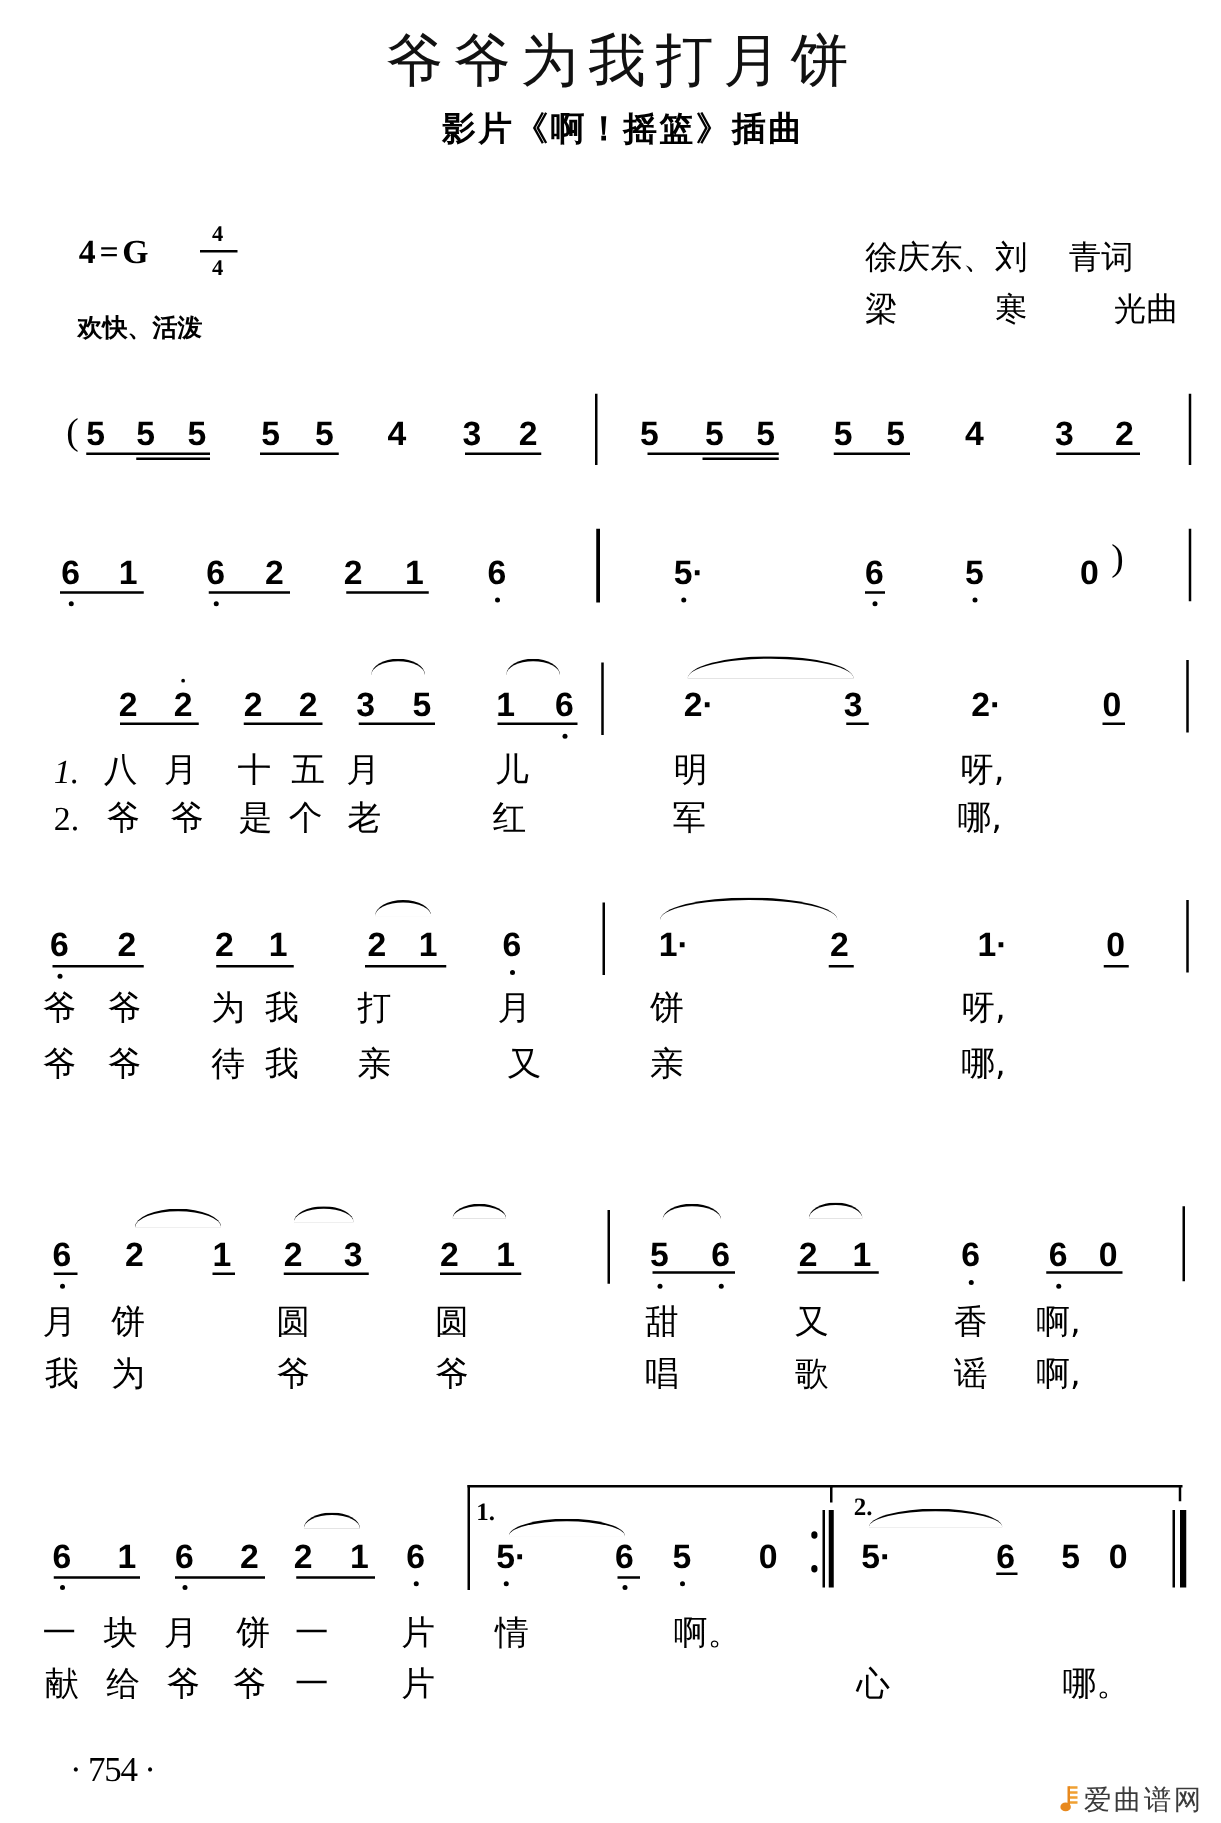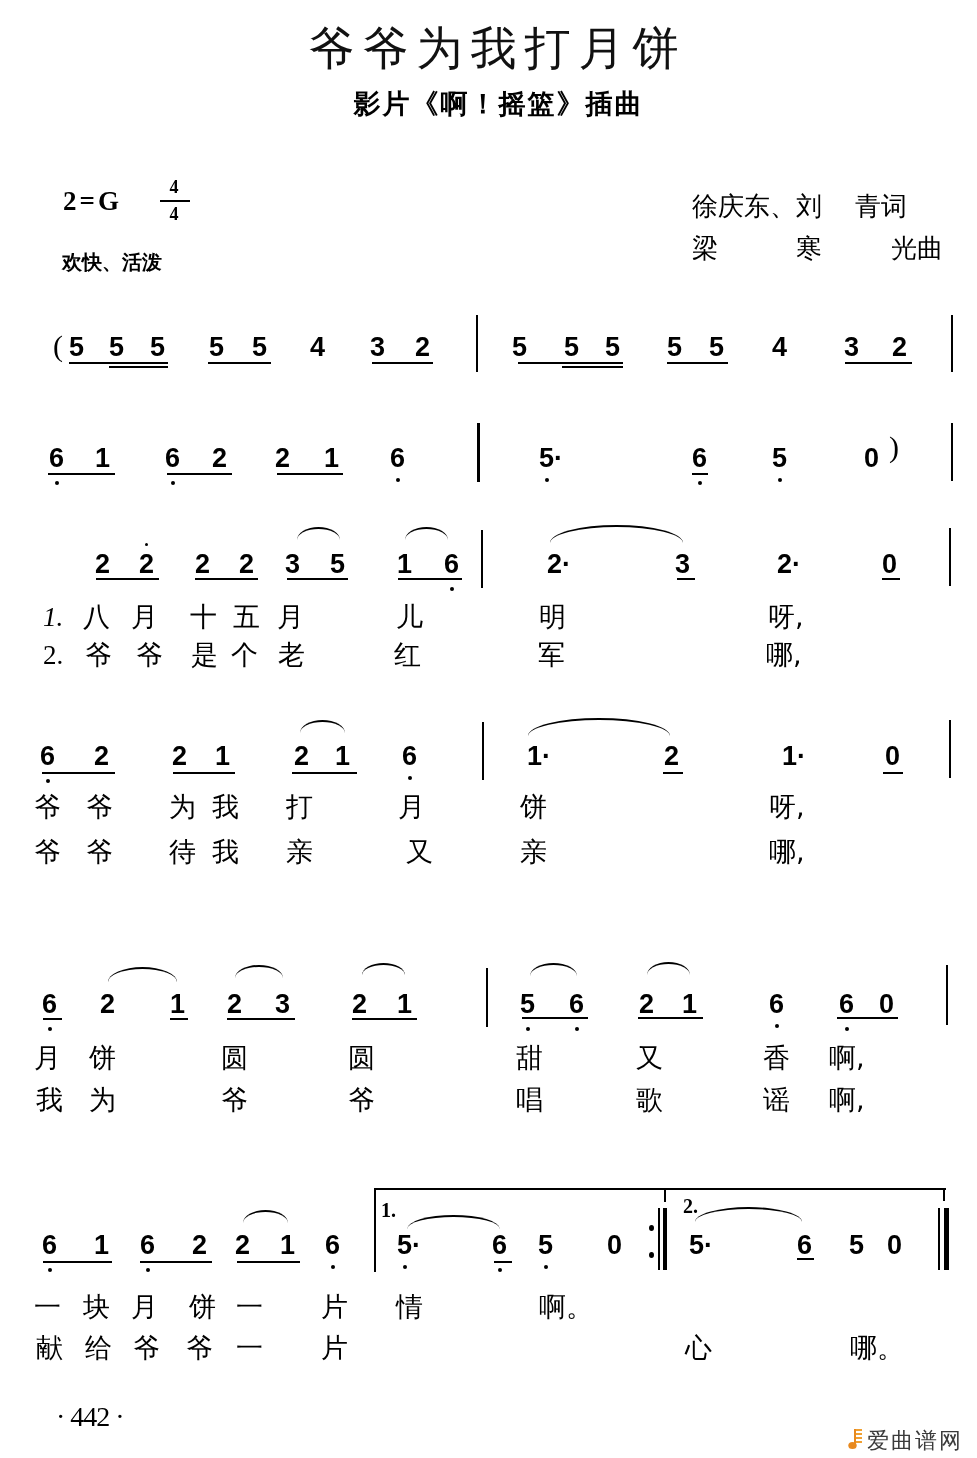--- a/index.html
+++ b/index.html
@@ -30,21 +30,21 @@
   .page-num { position:absolute; left:56px; top:1402px; font:normal 28px/30px "Liberation Serif", serif; letter-spacing:-1px; }
   .wm { position:absolute; left:848px; top:1428px; height:26px; display:flex; align-items:center; }
   .wm-text { font:normal 22px/26px "DejaVu Sans", sans-serif; color:#3b3b3b; letter-spacing:2px; margin-left:3px; }
 </style>
 </head>
 <body>
 
 <div class="title">爷爷为我打月饼</div>
 <div class="subtitle">影片《啊！摇篮》插曲</div>
 
-<div class="key">2=G</div>
+<div class="key">4=G</div>
 <span class="ts" style="left:166px;top:178px">4</span>
 <div class="ts-line"></div>
 <span class="ts" style="left:166px;top:205px">4</span>
 <div class="tempo">欢快、活泼</div>
 
 <span class="credit" style="left:692px;top:193px">徐庆东、刘</span>
 <span class="credit" style="left:855px;top:193px">青词</span>
 <span class="credit" style="left:692px;top:235px">梁</span>
 <span class="credit" style="left:796px;top:235px">寒</span>
 <span class="credit" style="left:891px;top:235px">光曲</span>
@@ -289,21 +289,21 @@
   <span class="ly" style="left:36px;top:1333px">献</span>
   <span class="ly" style="left:85px;top:1333px">给</span>
   <span class="ly" style="left:133px;top:1333px">爷</span>
   <span class="ly" style="left:186px;top:1333px">爷</span>
   <span class="ly" style="left:236px;top:1333px">一</span>
   <span class="ly" style="left:321px;top:1333px">片</span>
   <span class="ly" style="left:685px;top:1333px">心</span>
   <span class="ly" style="left:850px;top:1333px">哪。</span>
 </div>
 
-<div class="page-num">· 442 ·</div>
+<div class="page-num">· 754 ·</div>
 
 <div class="wm">
   <span>
     <svg width="16" height="22" viewBox="0 0 16 22">
       <rect x="7" y="1" width="7" height="2" fill="#f0a032"></rect>
       <rect x="7" y="5" width="7" height="2" fill="#f0a032"></rect>
       <rect x="7" y="9" width="7" height="2" fill="#f0a032"></rect>
       <rect x="7" y="13" width="7" height="2" fill="#f0a032"></rect>
       <rect x="6" y="1" width="2" height="16" fill="#e8891e"></rect>
       <ellipse cx="4.5" cy="17.5" rx="4.2" ry="3.5" fill="#e8891e"></ellipse>

